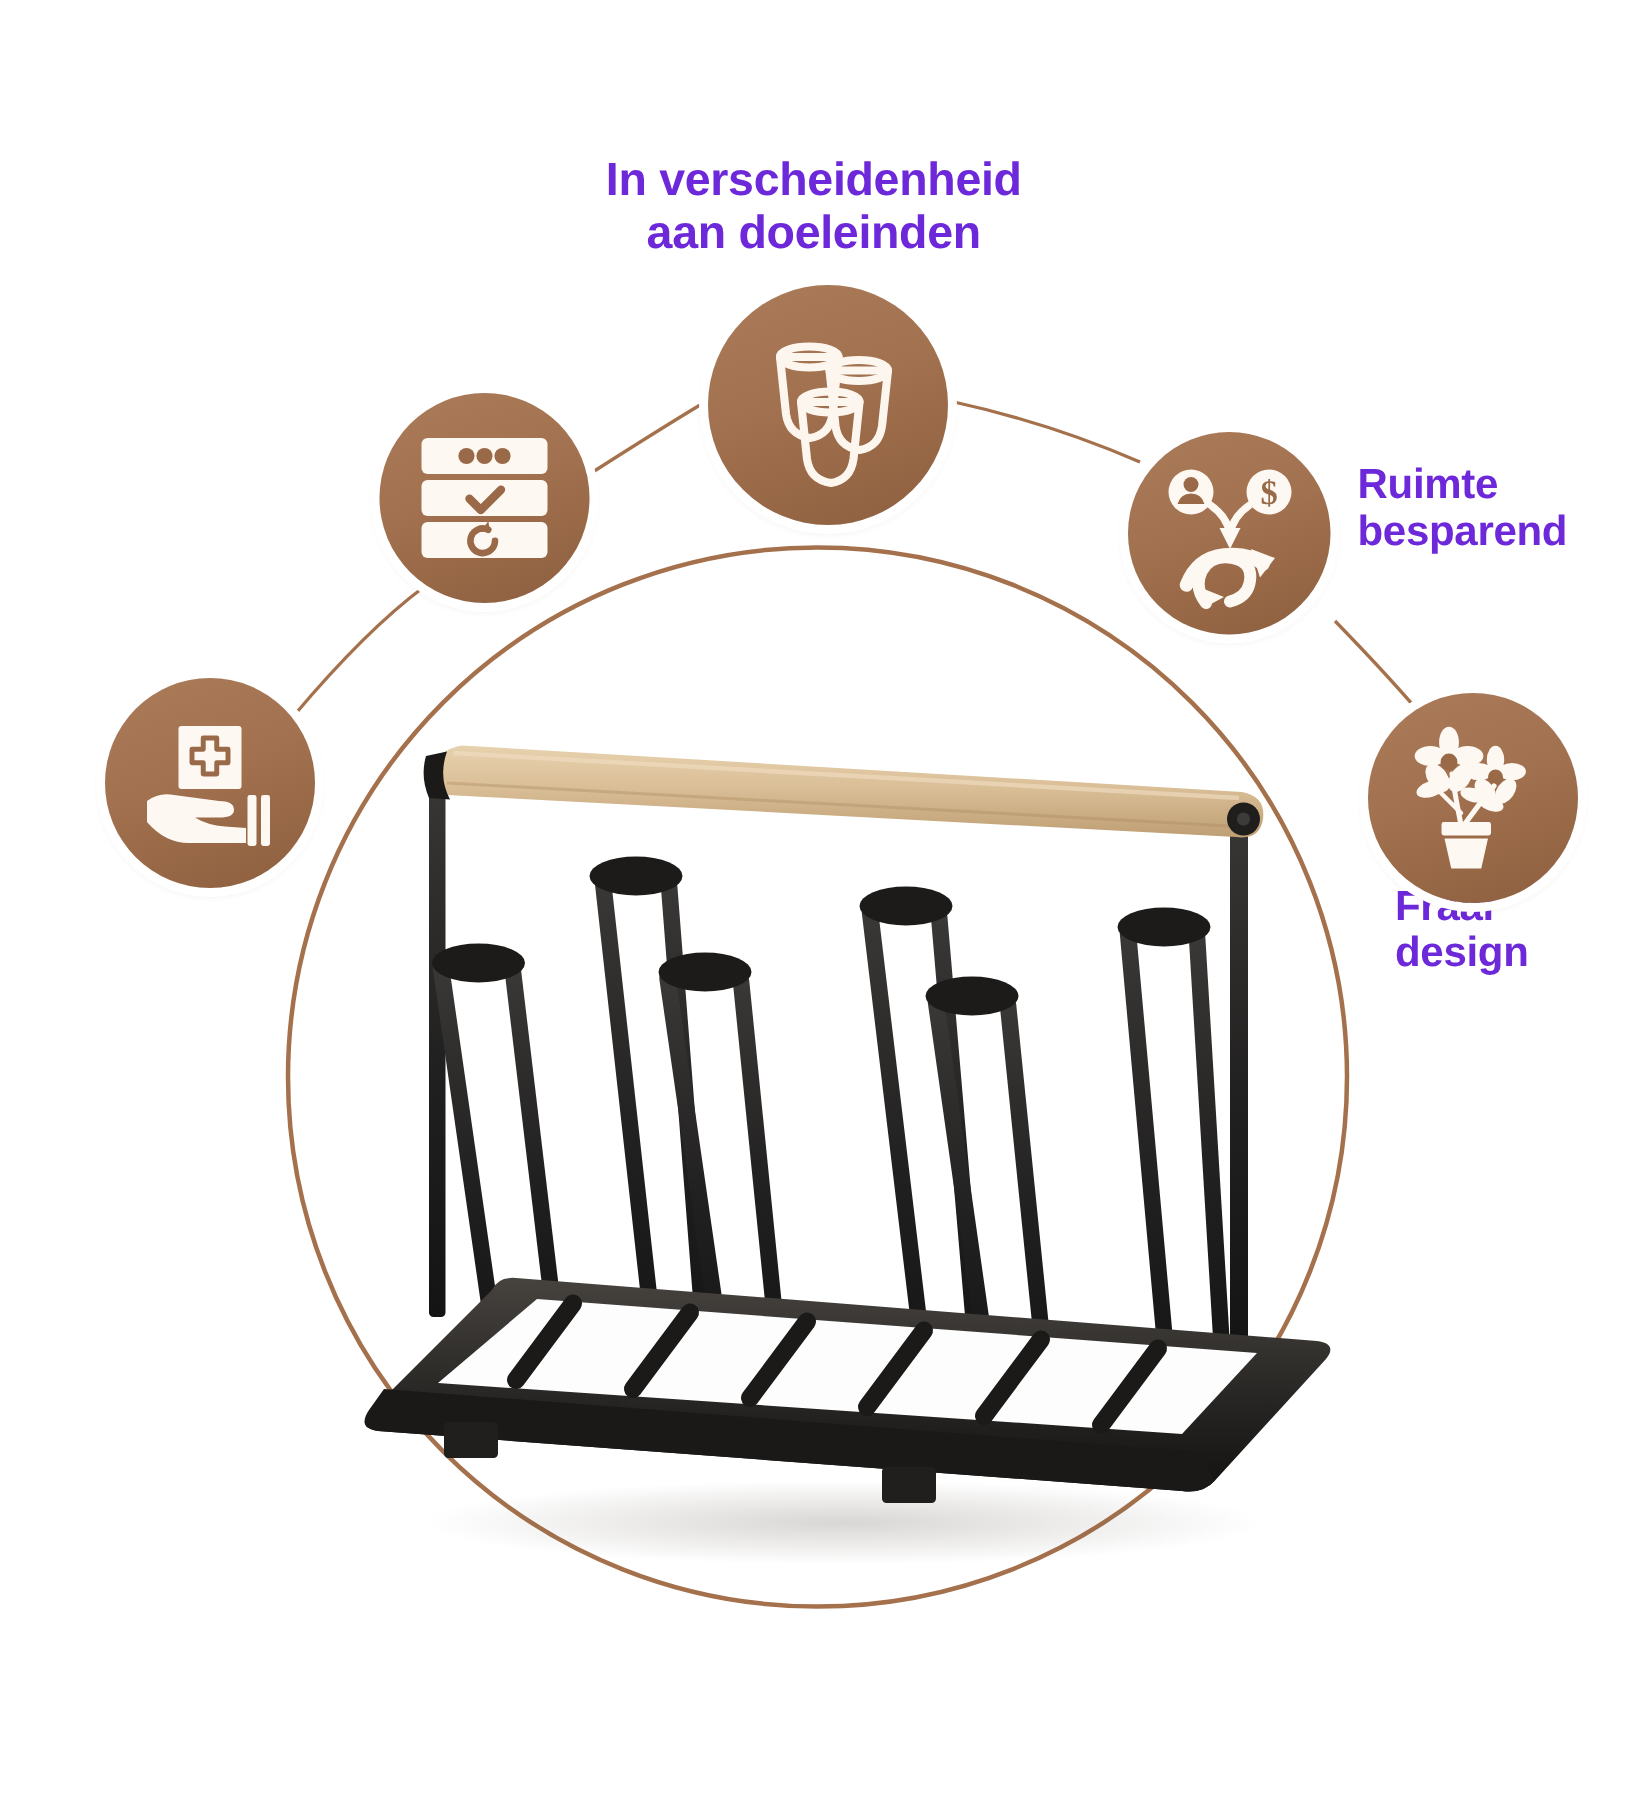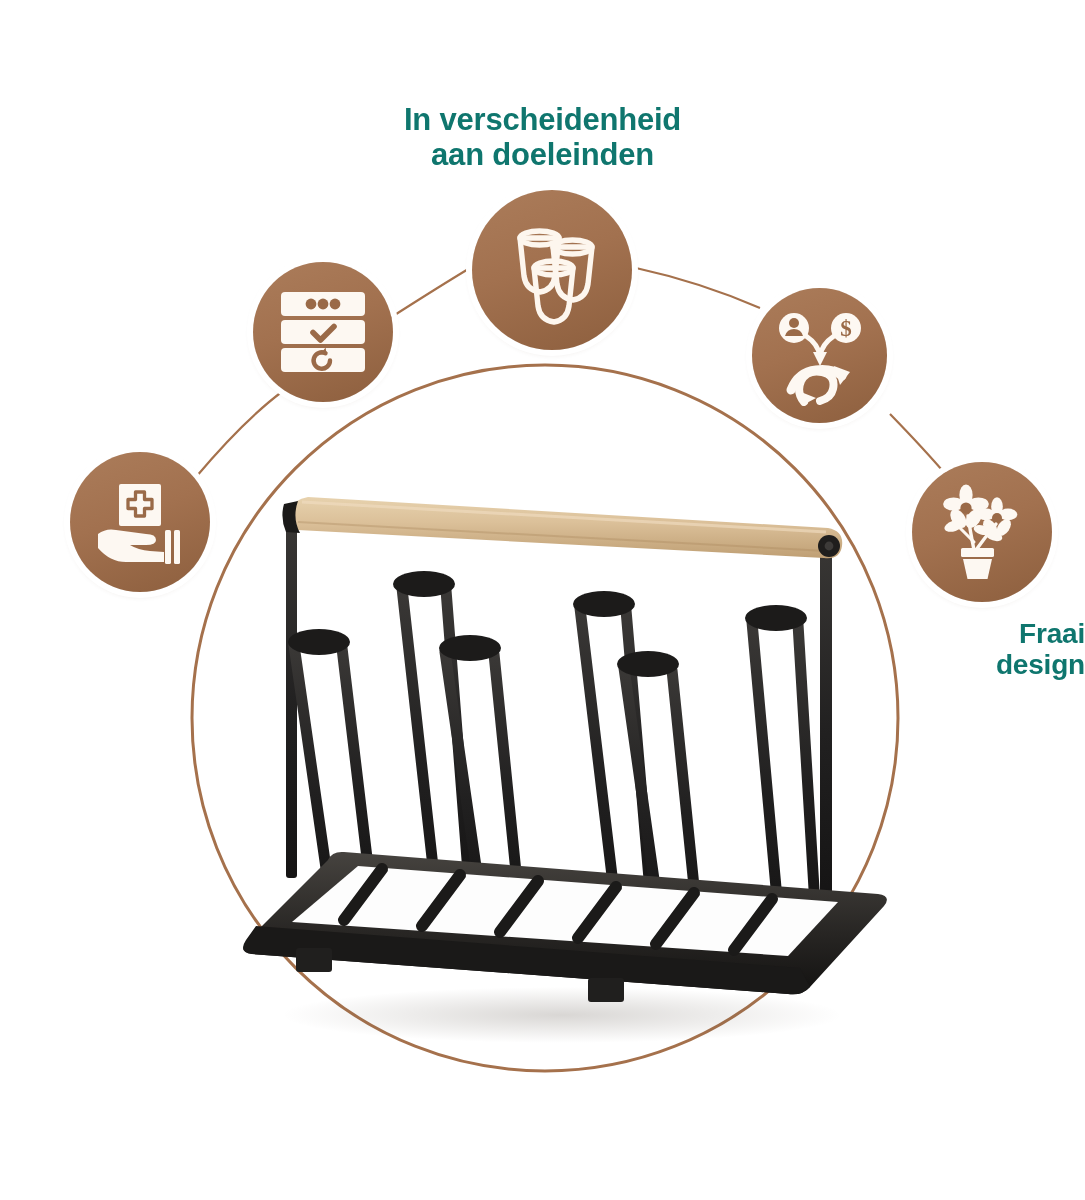--- a/index.html
+++ b/index.html
@@ -21,21 +21,21 @@
     border-radius:50%;
     background:linear-gradient(160deg,#ab7c5a 0%,#a2714f 45%,#8d5f3e 100%);
     box-shadow:0 0 0 6px #ffffff, 0 2px 7px rgba(90,60,35,.30);
     display:flex;align-items:center;justify-content:center;
   }
   .bubble svg{display:block;}
 
   
   .label{
     position:absolute;
-    color:#0f766e;
+    color:#6d28d9;
     font-weight:bold;
     line-height:1.12;
     letter-spacing:-0.2px;
     white-space:pre-line;
   }
 
   #lbl-variety{
     left:0;right:0;top:103px;
     text-align:center;font-size:31px;
   }
@@ -45,22 +45,22 @@
   }
   #lbl-hygienic{
     left:0px;top:613px;width:185px;
     text-align:center;font-size:28px;
   }
   #lbl-space{
     left:905px;top:307px;width:180px;
     text-align:left;font-size:28px;
   }
   #lbl-design{
-    left:930px;top:618px;width:155px;
-    text-align:right;font-size:28px;
+    left:930px;top:588px;width:155px;
+    text-align:left;font-size:28px;
   }
 
   
   #product{position:absolute;left:232px;top:470px;width:660px;height:580px;}
   #product svg{display:block;width:100%;height:100%;}
 </style>
 </head>
 <body>
 
 <div id="stage">
@@ -73,20 +73,22 @@
 
     <path d="M 196 477 Q 244 420 283 391" fill="none" stroke="#a5714c" stroke-width="2.2"></path>
 
     <path d="M 636 268 Q 700 282 760 308" fill="none" stroke="#a5714c" stroke-width="2.2"></path>
 
     <path d="M 890 414 Q 925 450 948 477" fill="none" stroke="#a5714c" stroke-width="2.2"></path>
   </svg>
 
   <div class="label" id="lbl-variety">In verscheidenheid
 aan doeleinden</div>
+  <div class="label" id="lbl-space">Ruimte
+besparend</div>
   <div class="label" id="lbl-design">Fraai
 design</div>
 
   <div class="bubble" style="left:472px;top:190px;width:160px;height:160px;">
     <svg width="112" height="112" viewBox="0 0 112 112" xmlns="http://www.w3.org/2000/svg">
       <g fill="none" stroke="#fdf6ee" stroke-width="5.4" stroke-linejoin="round" stroke-linecap="round">
 
         <path d="M24 24 L28 62 Q30 76 44 78 Q57 76 59 62 L63 24 Z"></path>
         <ellipse cx="43.5" cy="24" rx="19.5" ry="7"></ellipse>
 

